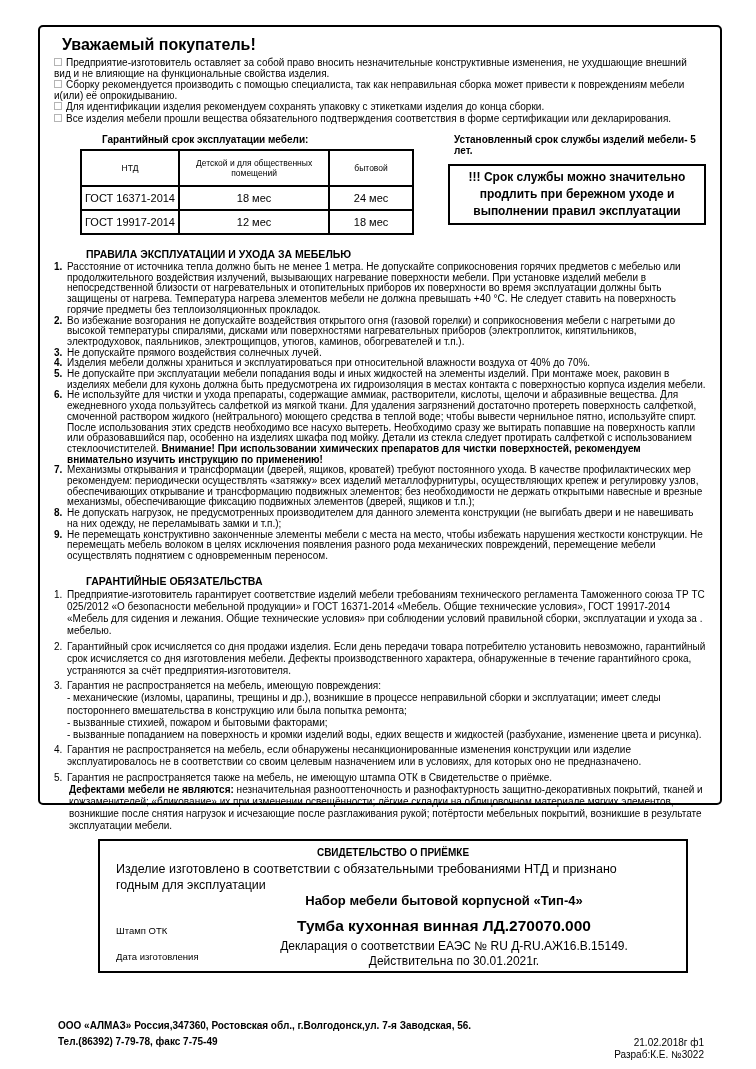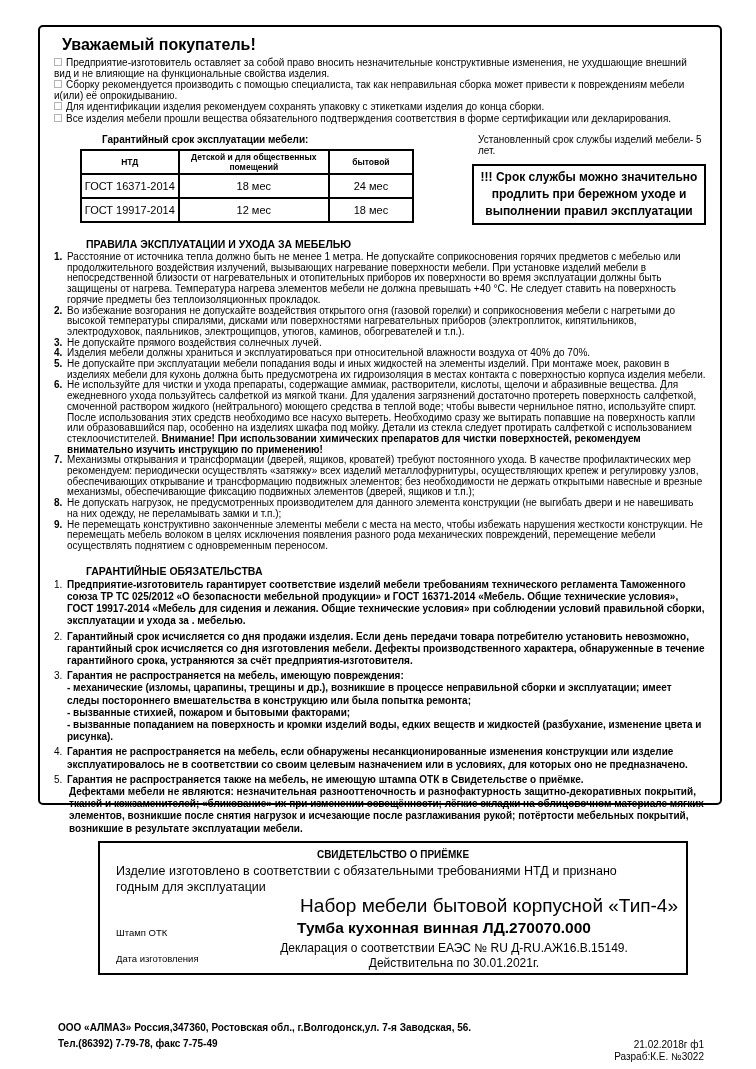--- a/index.html
+++ b/index.html
@@ -2,45 +2,45 @@
 <html><head>
 <meta charset="utf-8">
 <style>
   html,body{margin:0;padding:0;background:#fff;}
   body{width:756px;height:1069px;position:relative;font-family:"Liberation Sans","DejaVu Sans",sans-serif;color:#000;-webkit-font-smoothing:antialiased;}
   .doc{position:absolute;left:38px;top:25px;width:684px;height:780px;border:2px solid #000;border-radius:5px;box-sizing:border-box;padding:7px 14px 6px 14px;background:#fff;}
   .title{font-size:16px;font-weight:bold;margin:2px 0 4px 8px;}
   .intro{font-size:10px;line-height:10.5px;}
   .intro p{margin:0 0 1px 0;}
   .sq{display:inline-block;width:6px;height:6px;border:1px solid #b4b4b4;margin-right:4px;vertical-align:baseline;}
-  .two-col{display:flex;margin-top:10px;gap:24px;}
+  .two-col{display:flex;margin-top:10px;}
   .col-l{width:340px;margin-left:20px;flex:none;}
   .tbl-title{font-size:10px;font-weight:bold;margin-left:28px;}
   table.gtable{border-collapse:collapse;margin:4px 0 0 6px;}
   table.gtable th,table.gtable td{border:2px solid #000;text-align:center;vertical-align:middle;}
-  table.gtable th{font-size:8.5px;font-weight:bold;padding:1px 2px;height:18px;}
+  table.gtable th{font-size:8.5px;font-weight:normal;padding:7px 2px;height:18px;}
   table.gtable td{font-size:11px;padding:0 2px;height:22px;}
   .c1{width:100px;} .c2{width:156px;} .c3{width:84px;}
   .col-r{flex:1;margin-left:34px;}
-  .svc-title{font-size:10px;font-weight:normal;margin:0 0 8px 6px;}
+  .svc-title{font-size:10px;font-weight:bold;margin:0 0 8px 6px;}
   .note-box{border:2px solid #000;margin-top:7px;padding:3px 4px;font-size:12px;font-weight:bold;text-align:center;line-height:17px;}
   .sec-heading{font-size:10.5px;font-weight:bold;margin:13px 0 2px 12px;padding-left:20px;}
   .rules{font-size:10px;line-height:10.7px;}
   .ritem{display:flex;margin:0;}
   .ritem .num{flex:none;width:13px;font-weight:bold;}
   .ritem .rtext{flex:1;}
   .guar{font-size:10px;line-height:12.2px;}
   .gitem{display:flex;margin:0 0 3px 0;}
   .gitem .num{flex:none;width:13px;}
-  .gitem .gtext{flex:1;white-space:pre-line;font-weight:bold;}
+  .gitem .gtext{flex:1;white-space:pre-line;}
   .gsub{padding-left:2px;white-space:pre-line;}
   .cert-box{position:relative;border:2px solid #000;margin:6px 0 0 44px;width:590px;height:134px;box-sizing:border-box;background:#fff;}
   .cert-heading{position:absolute;top:6px;left:0;right:0;text-align:center;font-size:10px;font-weight:bold;}
   .cert-statement{position:absolute;top:20px;left:16px;width:510px;font-size:12.5px;line-height:16px;}
-  .cert-product1{position:absolute;top:52px;left:110px;right:8px;text-align:right;font-size:19px;font-weight:normal;}
+  .cert-product1{position:absolute;top:52px;left:110px;right:8px;text-align:center;font-size:13px;font-weight:bold;}
   .cert-product2{position:absolute;top:76px;left:110px;right:8px;text-align:center;font-size:15.5px;font-weight:bold;}
   .cert-stamp{position:absolute;top:84px;left:16px;font-size:9.5px;}
   .cert-date{position:absolute;top:110px;left:16px;font-size:9.5px;}
   .cert-decl{position:absolute;top:98px;left:130px;right:8px;text-align:center;font-size:12px;line-height:15px;}
   .footer{position:relative;margin-top:6px;height:44px;}
   .f-left{margin-left:4px;margin-top:47px;}
   .f-company{font-size:10px;font-weight:bold;}
   .f-phone{font-size:10px;font-weight:bold;margin-top:5px;}
   .f-right{position:absolute;right:2px;bottom:2px;text-align:right;font-size:10px;line-height:12.5px;}
 </style>

